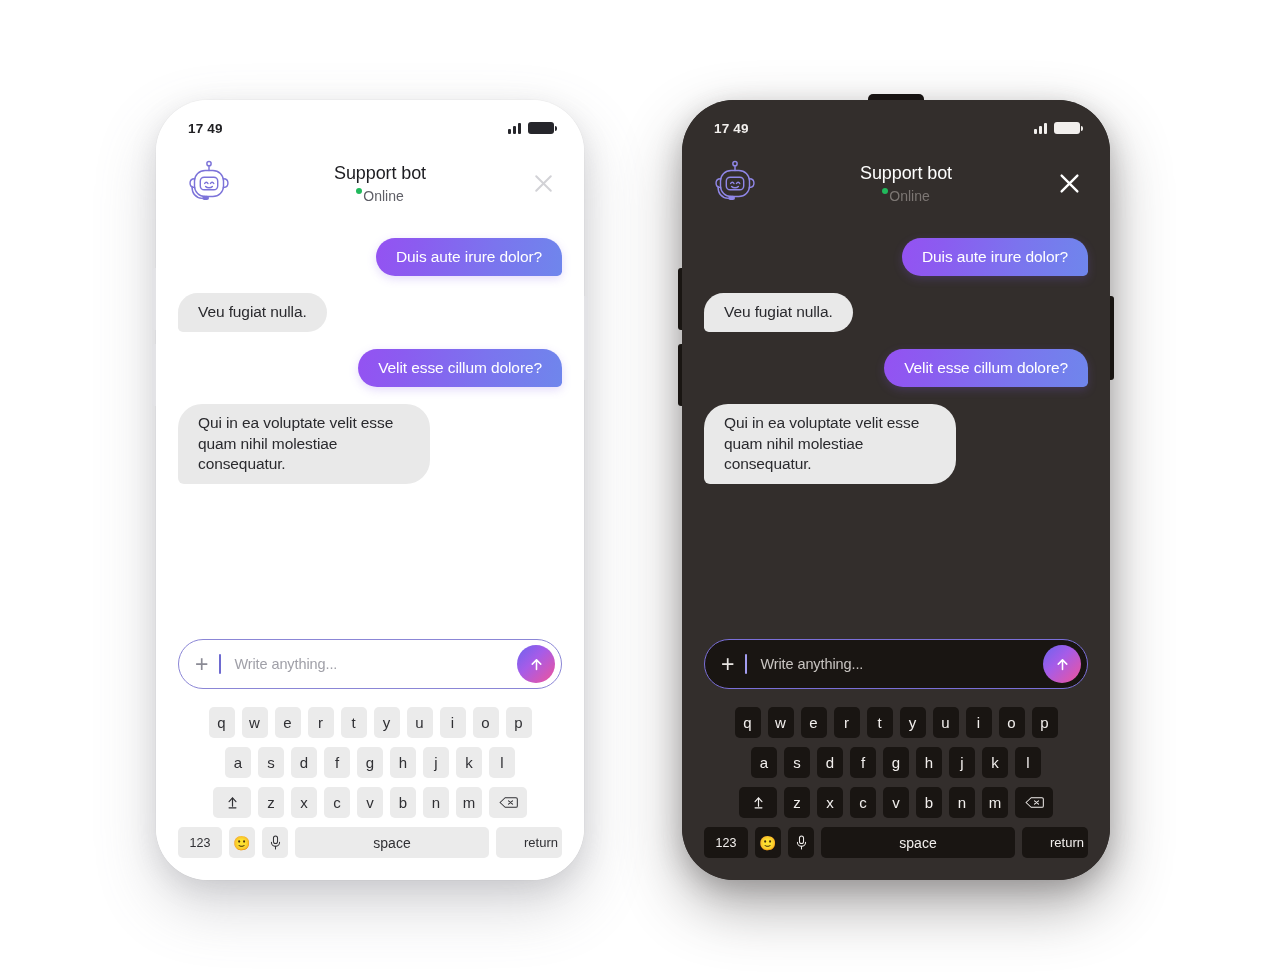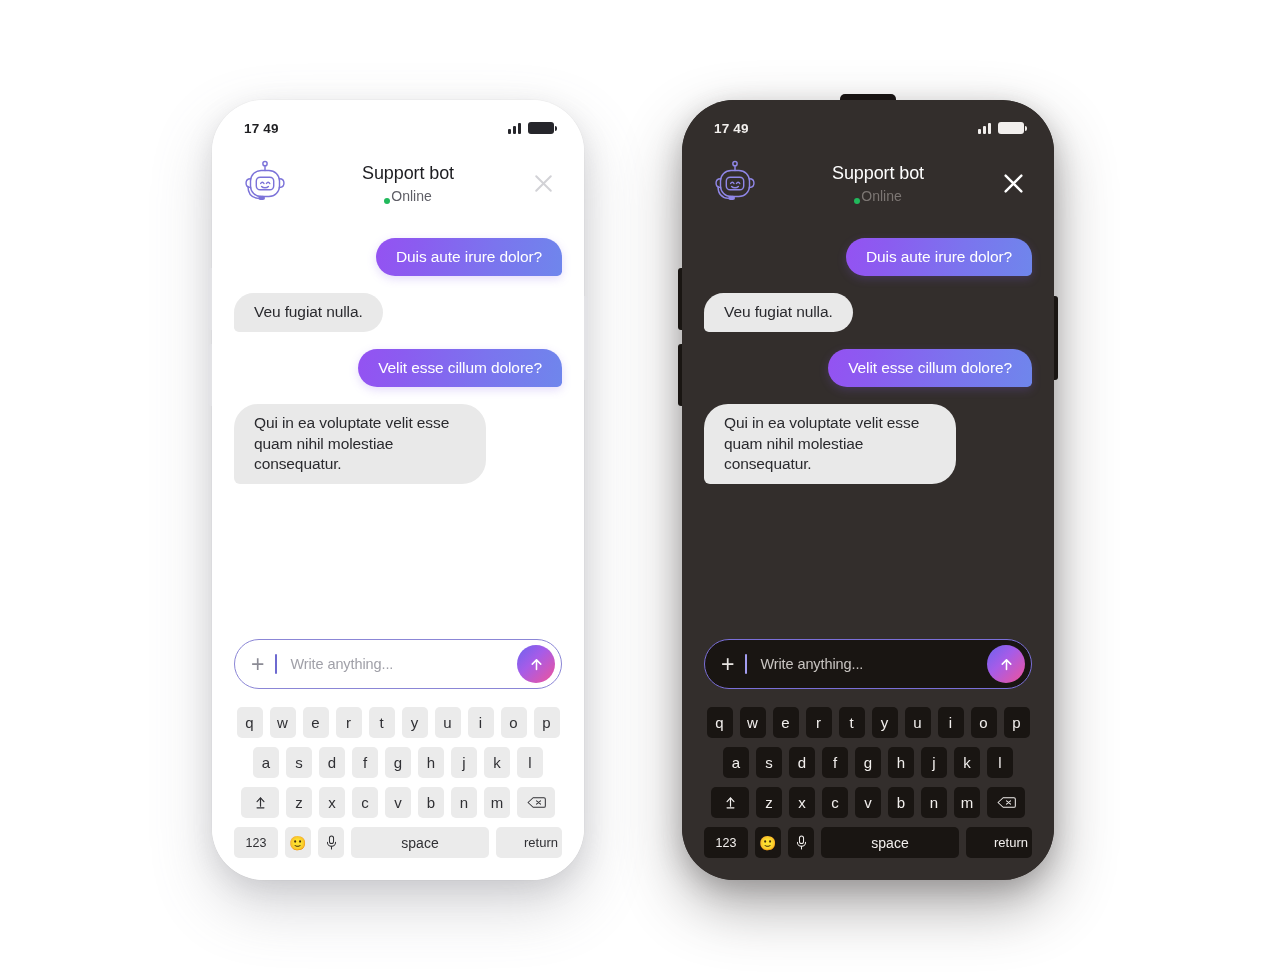--- a/index.html
+++ b/index.html
@@ -18,21 +18,21 @@
     inset: 0;
     display: flex;
     align-items: center;
     justify-content: center;
     gap: 98px;
   }
 
   
   .phone {
     position: relative;
-    width: 372px;
+    width: 428px;
     height: 780px;
     border-radius: 52px;
     flex: 0 0 auto;
   }
   .phone.light {
     background: #ffffff;
     box-shadow: 0 26px 60px rgba(120,120,130,0.30),
                 0 8px 26px rgba(120,120,130,0.18),
                 0 0 0 1px rgba(0,0,0,0.02);
   }
@@ -118,21 +118,21 @@
   .header-titles {
     flex: 1;
     text-align: center;
     margin-left: -6px;
   }
   .bot-name { font-size: 18px; font-weight: 400; letter-spacing: -.1px; }
   .phone.light .bot-name { color: #1c1c20; }
   .phone.dark  .bot-name { color: #ffffff; }
 
   .status-line {
-    display: flex; align-items: flex-end; justify-content: center;
+    display: flex; align-items: flex-start; justify-content: center;
     gap: 1px; margin-top: 4px;
     font-size: 14px;
   }
   .status-dot { width: 6px; height: 6px; border-radius: 50%; display: inline-block; }
   .phone.light .status-text { color: #5e5e66; }
   .phone.dark  .status-text { color: #7c7673; }
 
   .close-btn {
     width: 30px; height: 30px; flex: 0 0 auto;
     display: flex; align-items: center; justify-content: center;

